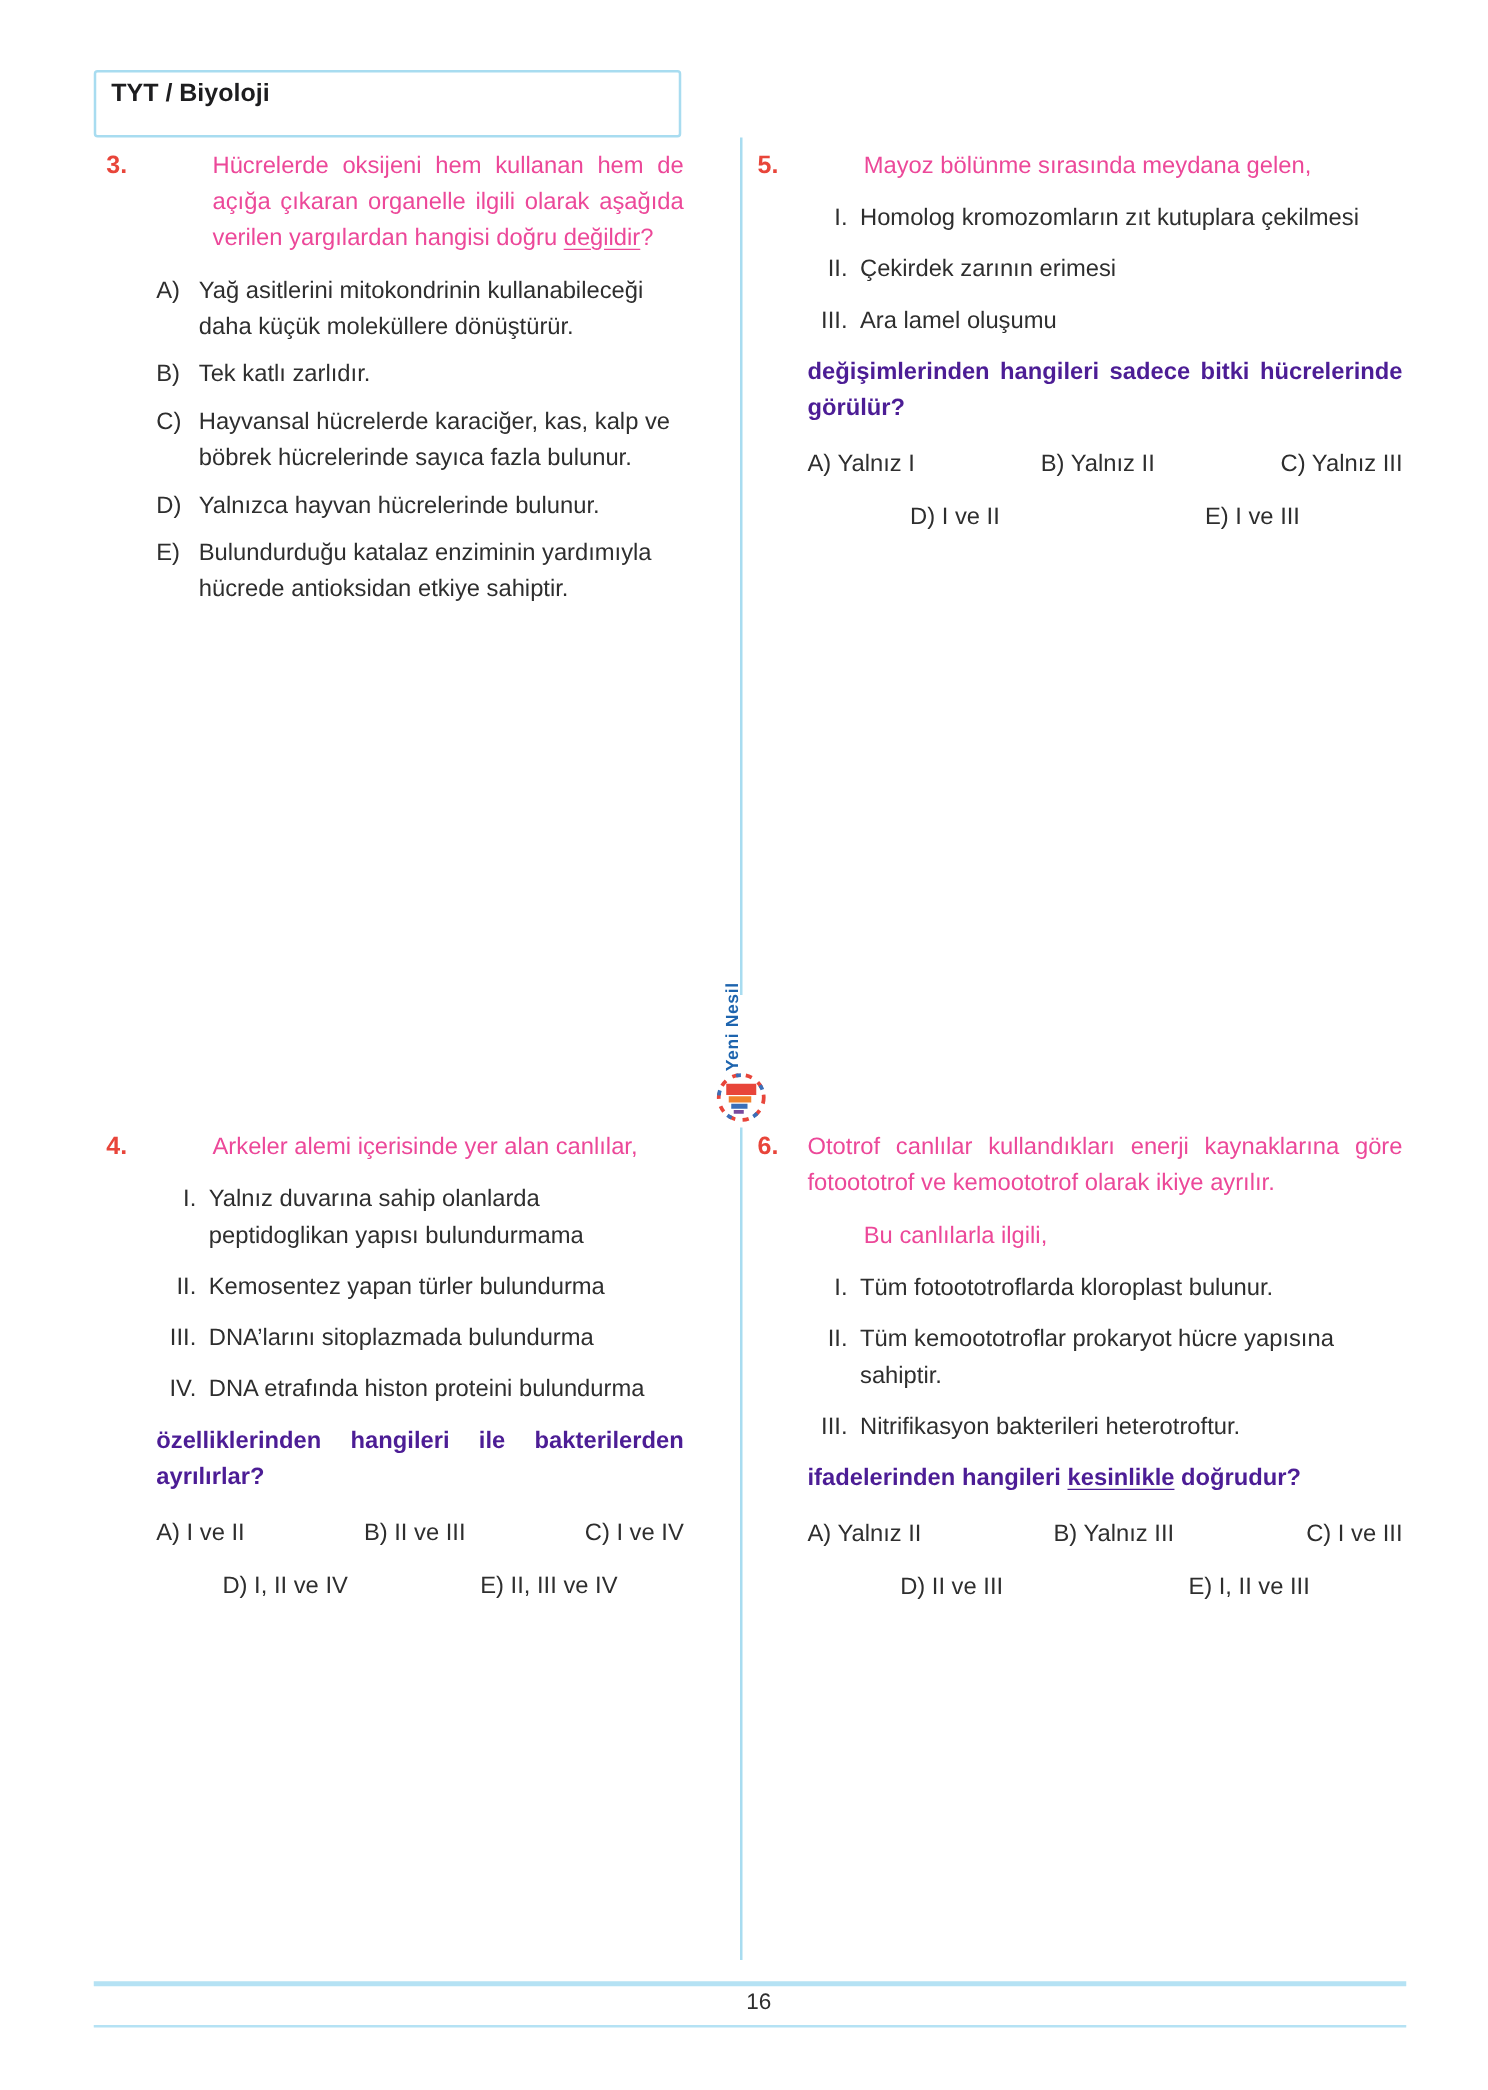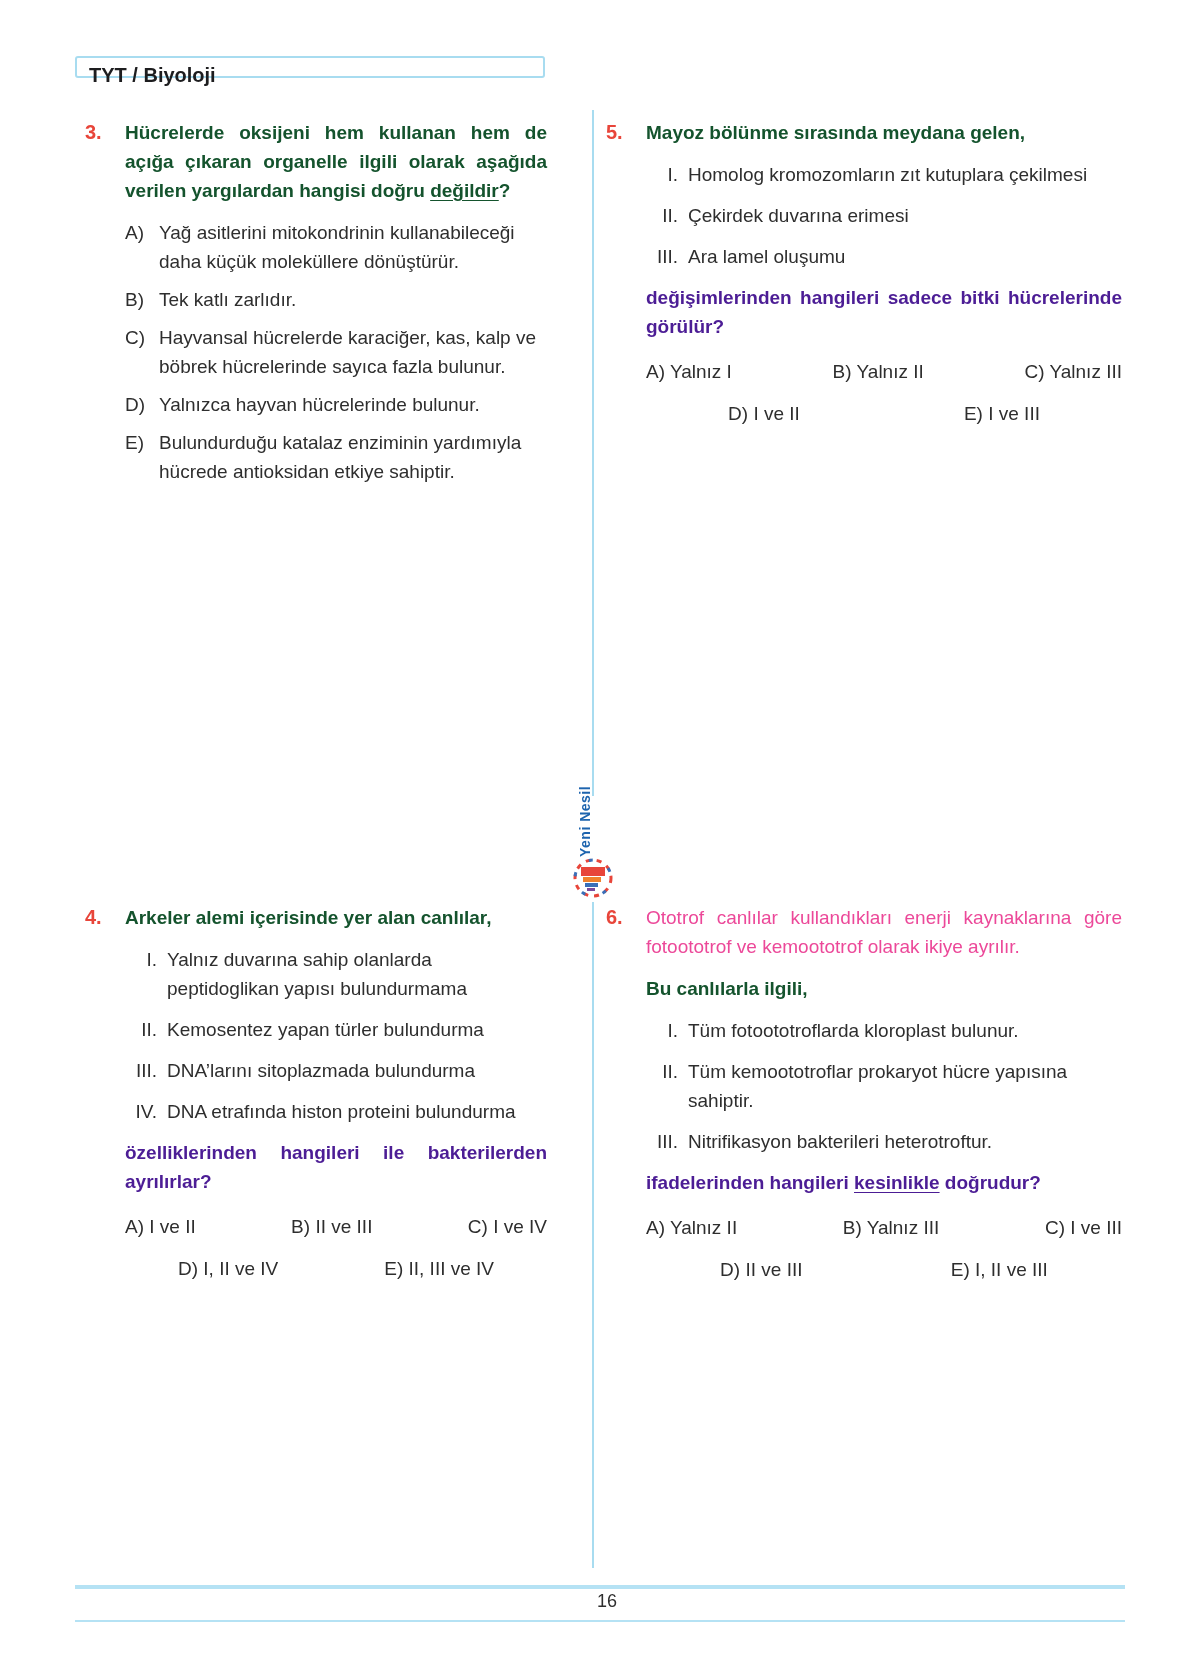--- a/index.html
+++ b/index.html
@@ -1,21 +1,21 @@
 <!DOCTYPE html>
 <html><head>
 <meta charset="utf-8">
 <style>
   * { margin:0; padding:0; box-sizing:border-box; }
   body { background:#ffffff; font-family:"Liberation Sans", sans-serif; color:#2e2e2e; }
   .page { position:relative; width:1190px; height:1672px; background:#fff; overflow:hidden; }
 
   
   .header { position:absolute; top:56px; left:75px; width:1050px; display:flex; gap:14px; }
-  .hbox { border:2px solid #a8dcf0; border-radius:3px; height:22px; line-height:34px;
+  .hbox { border:2px solid #a8dcf0; border-radius:3px; height:54px; line-height:34px;
           padding:0 12px; font-size:20px; font-weight:bold; color:#1d1d1f; background:#fff; }
   .hbox.left { width:470px; }
   .hbox.right { flex:1; text-align:right; }
 
   
   .vline { position:absolute; left:592px; width:2px; background:#a8dcf0; }
   .vline.seg1 { top:110px; height:686px; }
   .vline.seg2 { top:902px; height:666px; }
   .brand-text { position:absolute; left:577px; top:795px; width:32px; height:62px;
                 writing-mode:vertical-rl; transform:rotate(180deg);
@@ -23,21 +23,21 @@
                 text-align:center; white-space:nowrap; }
   .brand-icon { position:absolute; left:572px; top:856px; width:42px; height:46px; }
 
   
   .question { position:absolute; font-size:19px; line-height:29px; }
   .q-left  { left:85px;  width:462px; }
   .q-right { left:606px; width:516px; }
   .q3 { top:118px; } .q5 { top:118px; } .q4 { top:903px; } .q6 { top:903px; }
   .qbody { padding-left:40px; position:relative; }
   .qnum { position:absolute; left:0; top:0; color:#e8453a; font-weight:bold; font-size:20px; }
-  .stem { font-weight:bold; text-align:justify; margin-bottom:13px; color:#14532d; }
+  .stem { font-weight:normal; text-align:justify; margin-bottom:13px; color:#ec4899;margin-left:45px; }
   .stem-plain { font-weight:normal; text-align:justify; margin-bottom:13px; color:#ec4899; }
   .u { text-decoration:underline; text-underline-offset:3px; }
   .opt { display:flex; margin-bottom:9px; }
   .opt-label { width:34px; flex-shrink:0; }
   .opt-text { flex:1; }
   .item { display:flex; margin-bottom:12px; }
   .item-num { width:42px; text-align:right; padding-right:10px; flex-shrink:0; }
   .item-text { flex:1; }
   .opt-row1 { display:flex; justify-content:space-between; margin-top:16px; }
   .opt-row2 { display:flex; justify-content:space-around; margin-top:13px; }
@@ -102,21 +102,21 @@
   <div class="question q-right q5">
     <div class="qbody">
       <span class="qnum">5.</span>
       <p class="stem">Mayoz bölünme sırasında meydana gelen,</p>
       <div class="item">
         <span class="item-num">I.</span>
         <span class="item-text">Homolog kromozomların zıt kutuplara çekilmesi</span>
       </div>
       <div class="item">
         <span class="item-num">II.</span>
-        <span class="item-text">Çekirdek duvarına erimesi</span>
+        <span class="item-text">Çekirdek zarının erimesi</span>
       </div>
       <div class="item">
         <span class="item-num">III.</span>
         <span class="item-text">Ara lamel oluşumu</span>
       </div>
       <p class="closing">değişimlerinden hangileri sadece bitki hücrelerinde görülür?</p>
       <div class="opt-row1">
         <span><span>A)</span> <span>Yalnız I</span></span>
         <span><span>B)</span> <span>Yalnız II</span></span>
         <span><span>C)</span> <span>Yalnız III</span></span>

